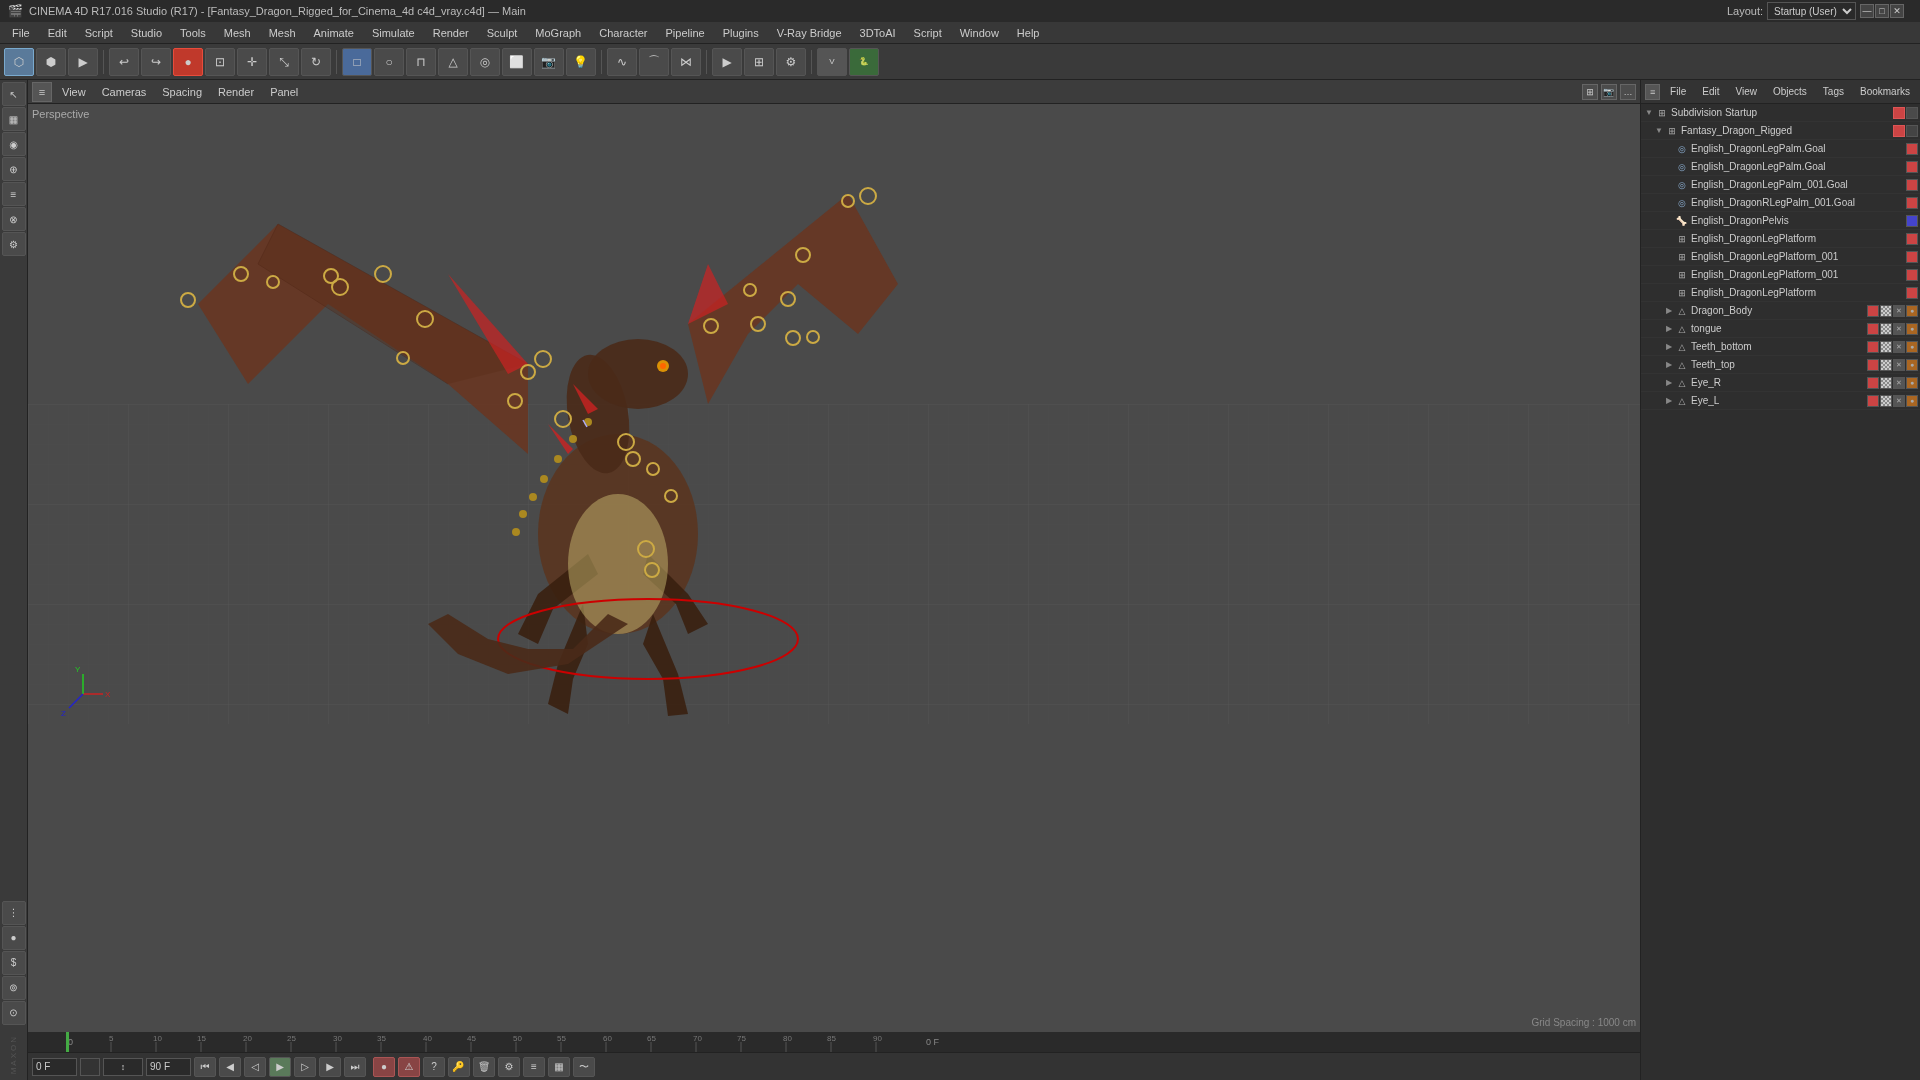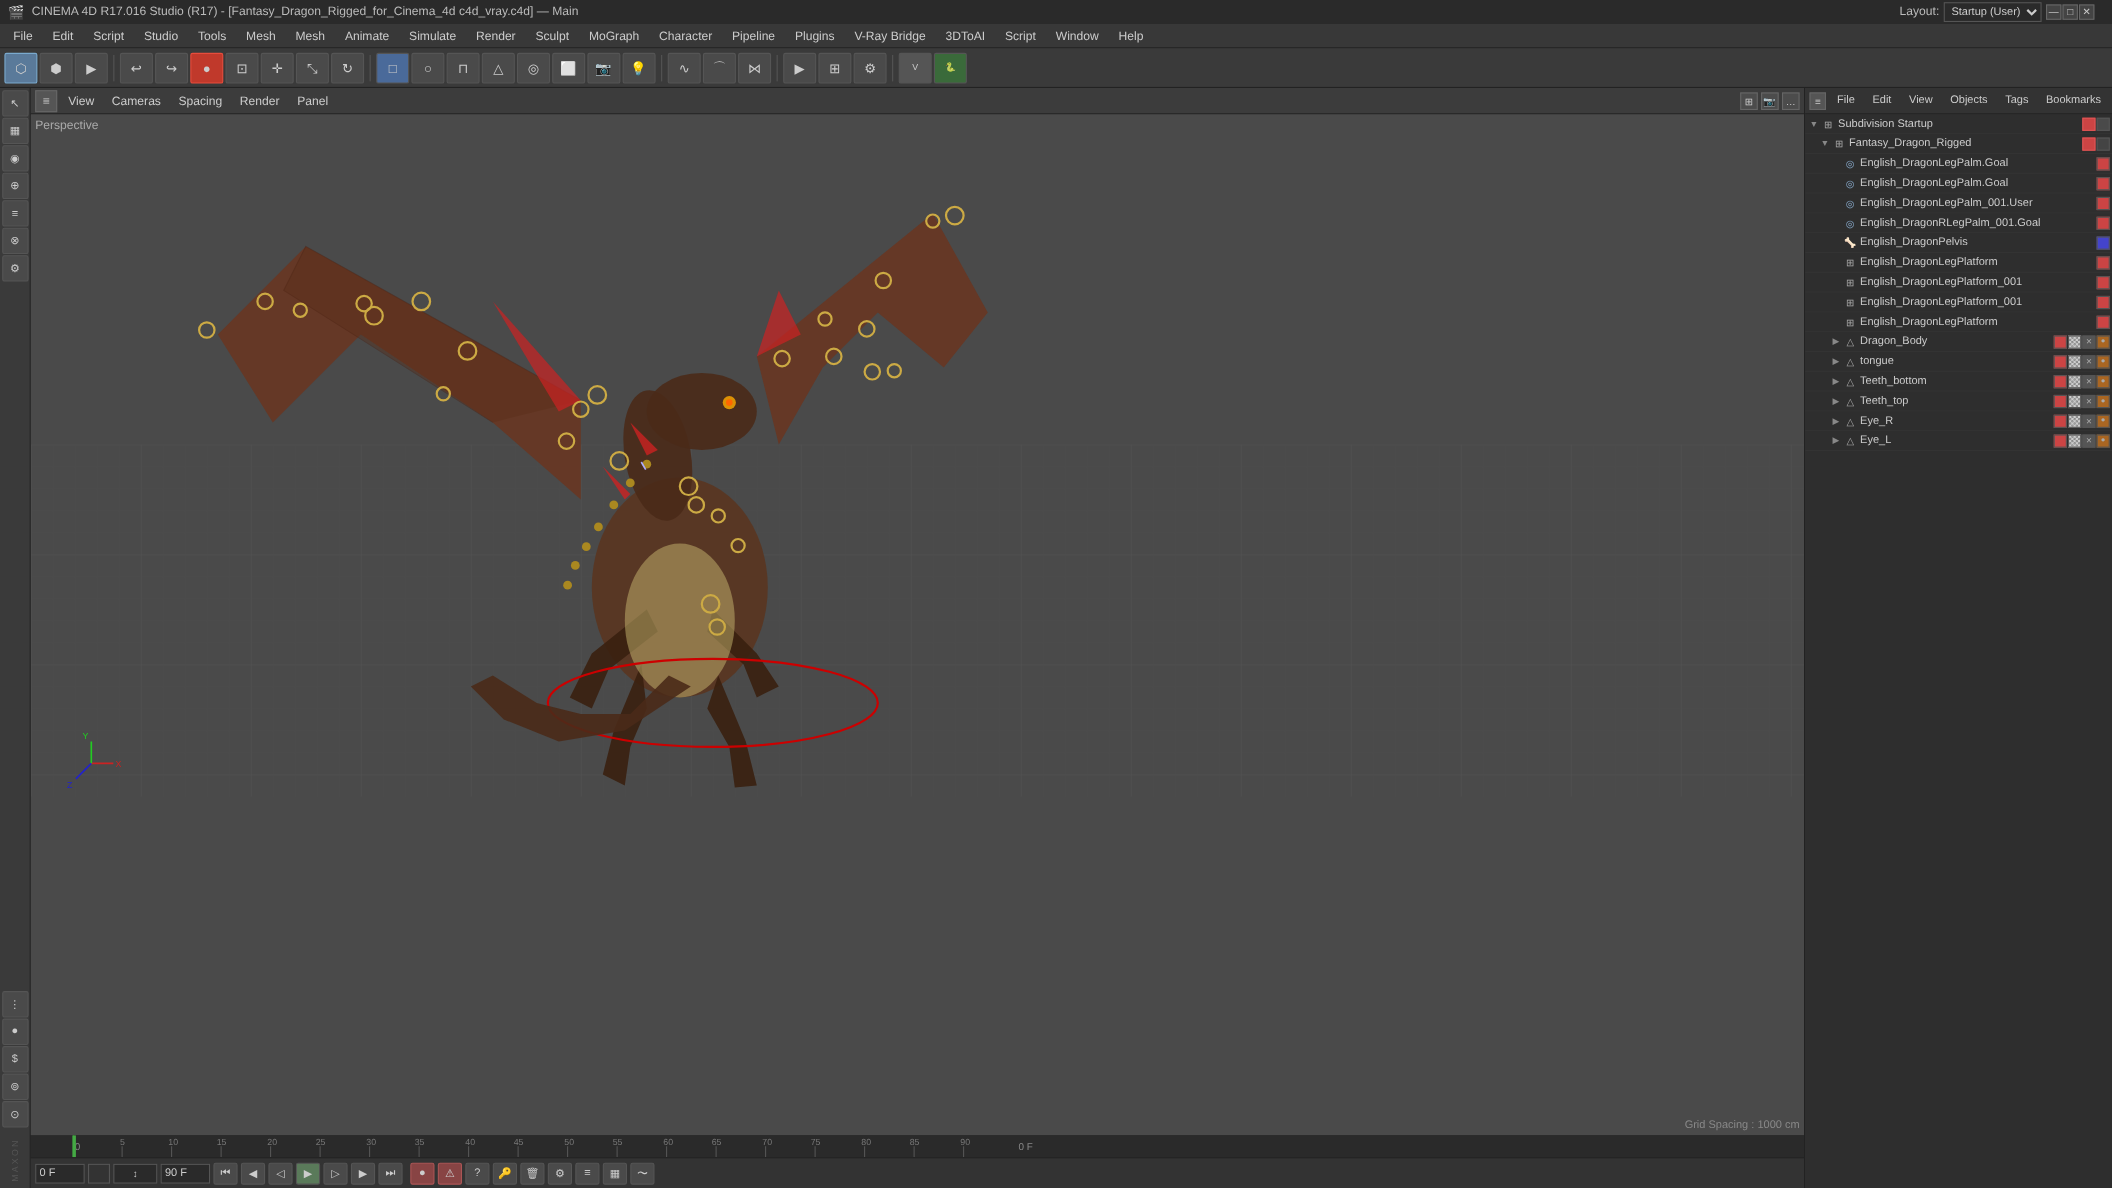--- a/index.html
+++ b/index.html
@@ -433,21 +433,21 @@
         <span class="tree-label">English_DragonLegPalm.Goal</span>
         <div class="rp-icons">
             <div class="rp-icon" style="background:#cc4444;"></div>
           </div>
       </div>
 
       <div class="tree-item">
         <span style="width:20px;"></span>
         <span class="tree-arrow"> </span>
         <span class="tree-icon" style="color:#88aacc;">◎</span>
-        <span class="tree-label">English_DragonLegPalm_001.User</span>
+        <span class="tree-label">English_DragonLegPalm_001.Goal</span>
         <div class="rp-icons">
             <div class="rp-icon" style="background:#cc4444;"></div>
           </div>
       </div>
 
       <div class="tree-item">
         <span style="width:20px;"></span>
         <span class="tree-arrow"> </span>
         <span class="tree-icon" style="color:#88aacc;">◎</span>
         <span class="tree-label">English_DragonRLegPalm_001.Goal</span>

